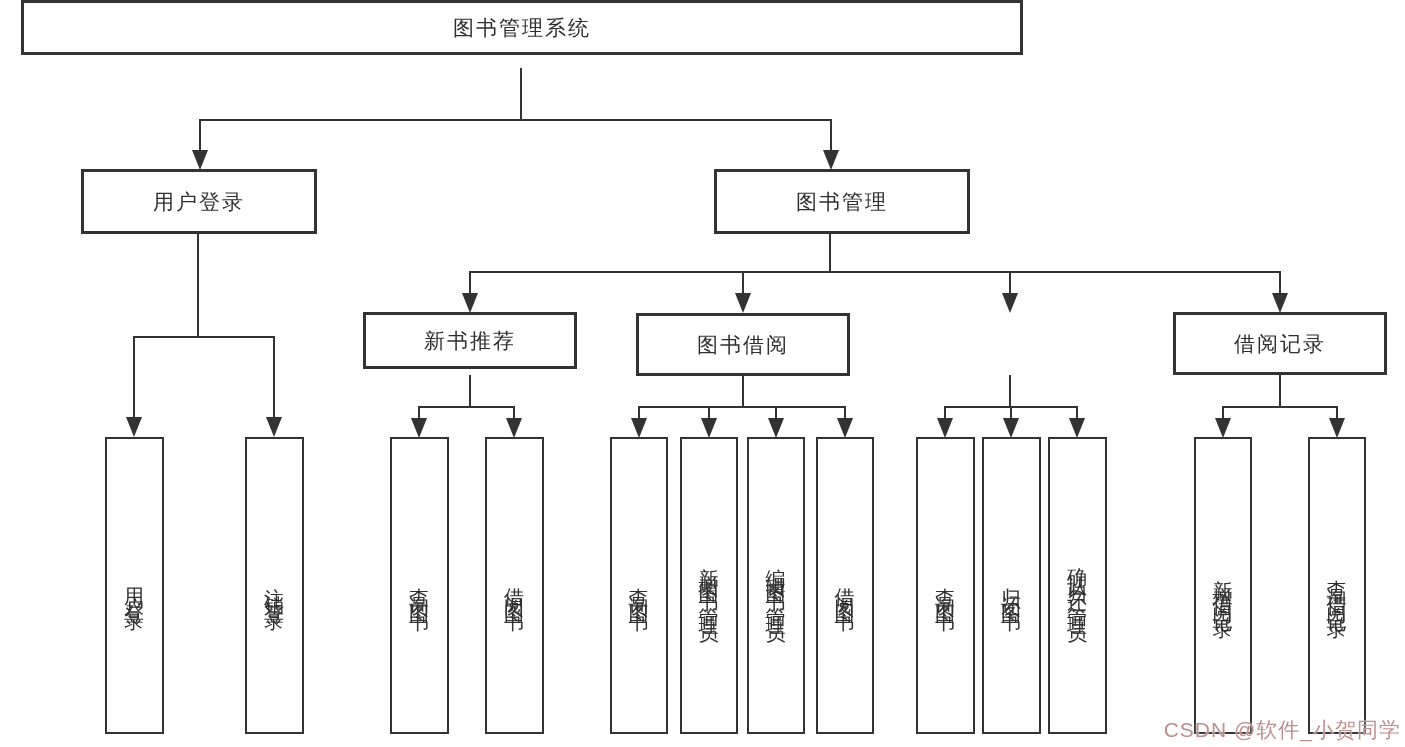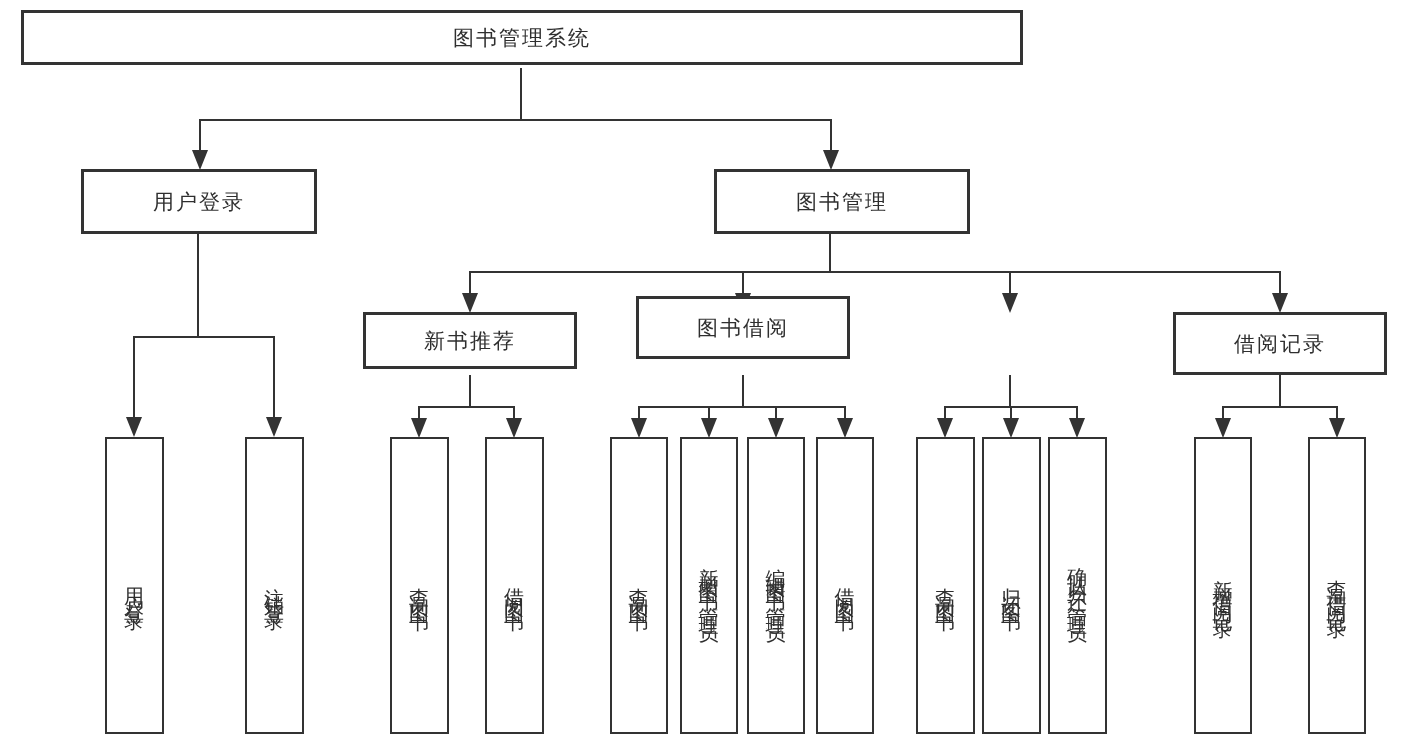--- a/index.html
+++ b/index.html
@@ -47,21 +47,21 @@
     letter-spacing:1px;
     text-shadow:0 0 2px #ffffff;
     white-space:nowrap;
   }
 </style>
 </head>
 <body>
 
 <div id="canvas">
 
-  <div class="box" style="left:21px;top:10px;width:1002px;height:55px;">图书管理系统</div>
+  <div class="box" style="left:21px;top:0;width:1002px;height:55px;">图书管理系统</div>
 
   <div class="vline" style="left:520px;top:68px;height:52px;"></div>
   <div class="hline" style="left:199px;top:119px;width:633px;"></div>
   <div class="vline" style="left:199px;top:119px;height:33px;"></div>
   <div class="ah" style="left:192px;top:150px;"></div>
   <div class="vline" style="left:830px;top:119px;height:33px;"></div>
   <div class="ah" style="left:823px;top:150px;"></div>
 
   <div class="box" style="left:81px;top:169px;width:236px;height:65px;">用户登录</div>
   <div class="box" style="left:714px;top:169px;width:256px;height:65px;">图书管理</div>
@@ -78,21 +78,21 @@
   <div class="vline" style="left:469px;top:271px;height:24px;"></div>
   <div class="ah" style="left:462px;top:293px;"></div>
   <div class="vline" style="left:742px;top:271px;height:24px;"></div>
   <div class="ah" style="left:735px;top:293px;"></div>
   <div class="vline" style="left:1009px;top:271px;height:24px;"></div>
   <div class="ah" style="left:1002px;top:293px;"></div>
   <div class="vline" style="left:1279px;top:271px;height:24px;"></div>
   <div class="ah" style="left:1272px;top:293px;"></div>
 
   <div class="box" style="left:363px;top:312px;width:214px;height:57px;">新书推荐</div>
-  <div class="box" style="left:636px;top:296px;width:214px;height:63px;text-align:center;">图书借阅</div>
+  <div class="box" style="left:636px;top:313px;width:214px;height:63px;text-align:center;">图书借阅</div>
   <div class="box" style="left:1173px;top:312px;width:214px;height:63px;">借阅记录</div>
 
   <div class="vline" style="left:469px;top:375px;height:32px;"></div>
   <div class="hline" style="left:419px;top:406px;width:96px;"></div>
   <div class="vline" style="left:418px;top:406px;height:14px;"></div>
   <div class="ah" style="left:411px;top:418px;"></div>
   <div class="vline" style="left:513px;top:406px;height:14px;"></div>
   <div class="ah" style="left:506px;top:418px;"></div>
 
   <div class="vline" style="left:742px;top:375px;height:32px;"></div>
@@ -133,14 +133,15 @@
   <div class="box leaf" style="left:747px;top:437px;width:58px;height:297px;">编辑图书（管理员）</div>
   <div class="box leaf" style="left:816px;top:437px;width:58px;height:297px;">借阅图书</div>
 
   <div class="box leaf" style="left:916px;top:437px;width:59px;height:297px;">查询图书</div>
   <div class="box leaf" style="left:982px;top:437px;width:59px;height:297px;">归还图书</div>
   <div class="box leaf" style="left:1048px;top:437px;width:59px;height:297px;">确认归还（管理员）</div>
 
   <div class="box leaf" style="left:1194px;top:437px;width:58px;height:297px;">新增借阅记录</div>
   <div class="box leaf" style="left:1308px;top:437px;width:58px;height:297px;">查询借阅记录</div>
 
+  <div class="watermark">CSDN @软件_小贺同学</div>
 
 </div>
 
 </body></html>

